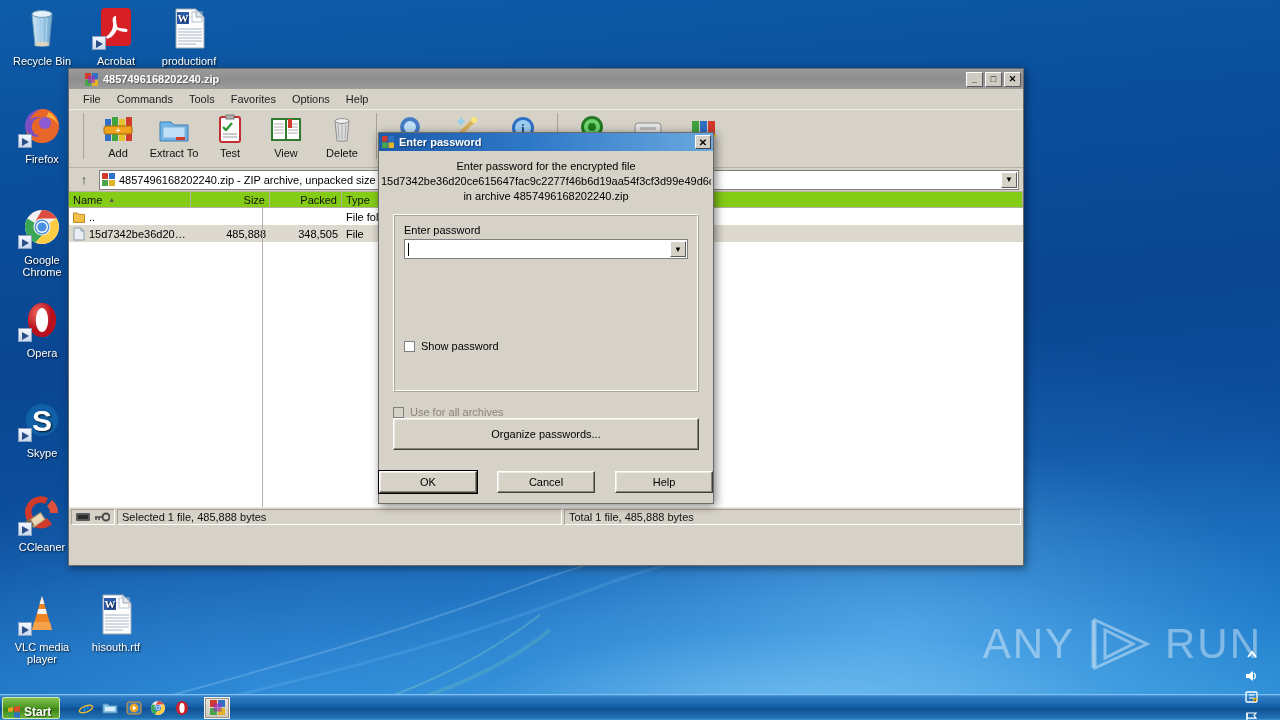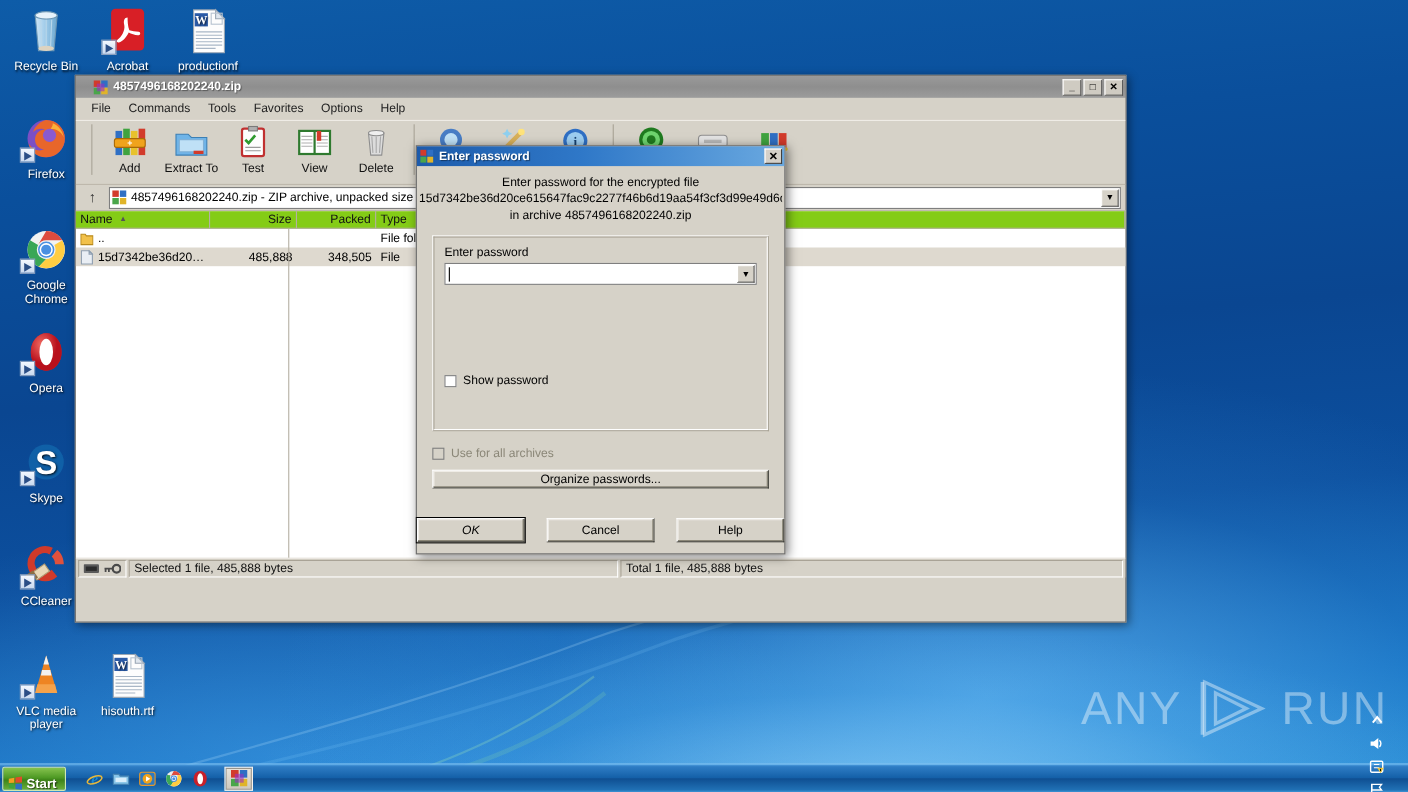--- a/index.html
+++ b/index.html
@@ -139,21 +139,21 @@
   }
   .cbrow { display:flex; align-items:center; gap:6px; margin-top:12px; font-size:11px; }
   .cbox { width:11px; height:11px; background:#fff; border:1px solid #7f7f7f; }
   .cbox.disabled { background:#d6d2c8; }
   .disabled-text { color:#8b8778; }
   .btn {
     background:#d6d2c8; border:1px solid #fff; border-right-color:#40403a; border-bottom-color:#40403a;
     font-size:11px; color:#000; display:flex; align-items:center; justify-content:center;
     box-shadow:inset -1px -1px 0 #8b8778, inset 1px 1px 0 #efece6;
   }
-  .btn.default { box-shadow:inset -1px -1px 0 #8b8778, inset 1px 1px 0 #efece6, 0 0 0 1px #000;font-style:italic; }
+  .btn.default { box-shadow:inset -1px -1px 0 #8b8778, inset 1px 1px 0 #efece6, 0 0 0 1px #000; }
   .dlg-buttons { position:absolute; left:0; right:0; bottom:10px; display:flex; justify-content:center; gap:20px; }
   .dlg-buttons .btn { width:104px; height:22px; }
   
   #taskbar {
     position:absolute; left:0; right:0; bottom:0; height:26px;
     background:linear-gradient(#4e9fe0 0%,#2e7cc4 8%,#1460a8 48%,#0f4f92 52%,#2070b4 92%,#3c93d4 100%);
     display:flex; align-items:center; border-top:1px solid #7fc0f0;
   }
   #startbtn {
     height:22px; margin-left:2px; padding:8px 8px 0 4px; display:flex; align-items:center; gap:3px;
@@ -598,21 +598,21 @@
         <span>Show password</span>
       </div>
     </div>
   </div>
 
   <div style="margin:14px 14px 0">
     <div class="cbrow">
       <span class="cbox disabled"></span>
       <span class="disabled-text">Use for all archives</span>
     </div>
-    <div class="btn" style="height:17px;margin-top:9px">Organize passwords...</div>
+    <div class="btn" style="height:32px;">Organize passwords...</div>
   </div>
 
   <div class="dlg-buttons">
     <div class="btn default">OK</div>
     <div class="btn">Cancel</div>
     <div class="btn">Help</div>
   </div>
 </div>
 
 <div id="taskbar">

